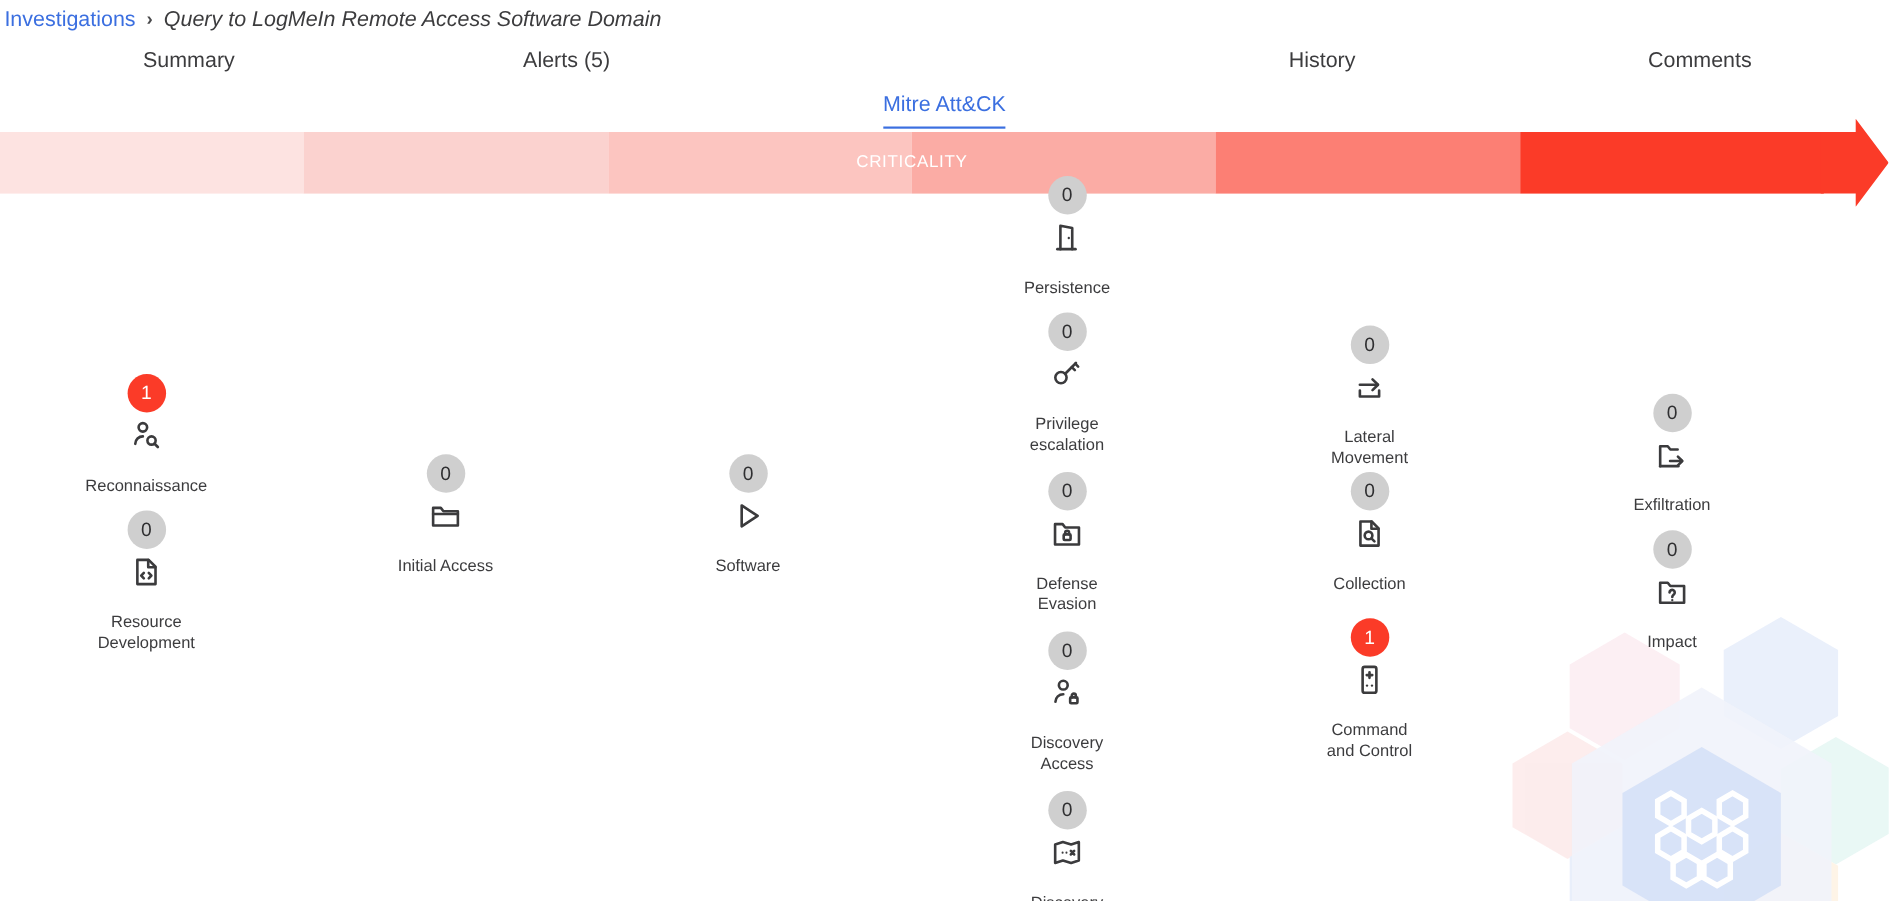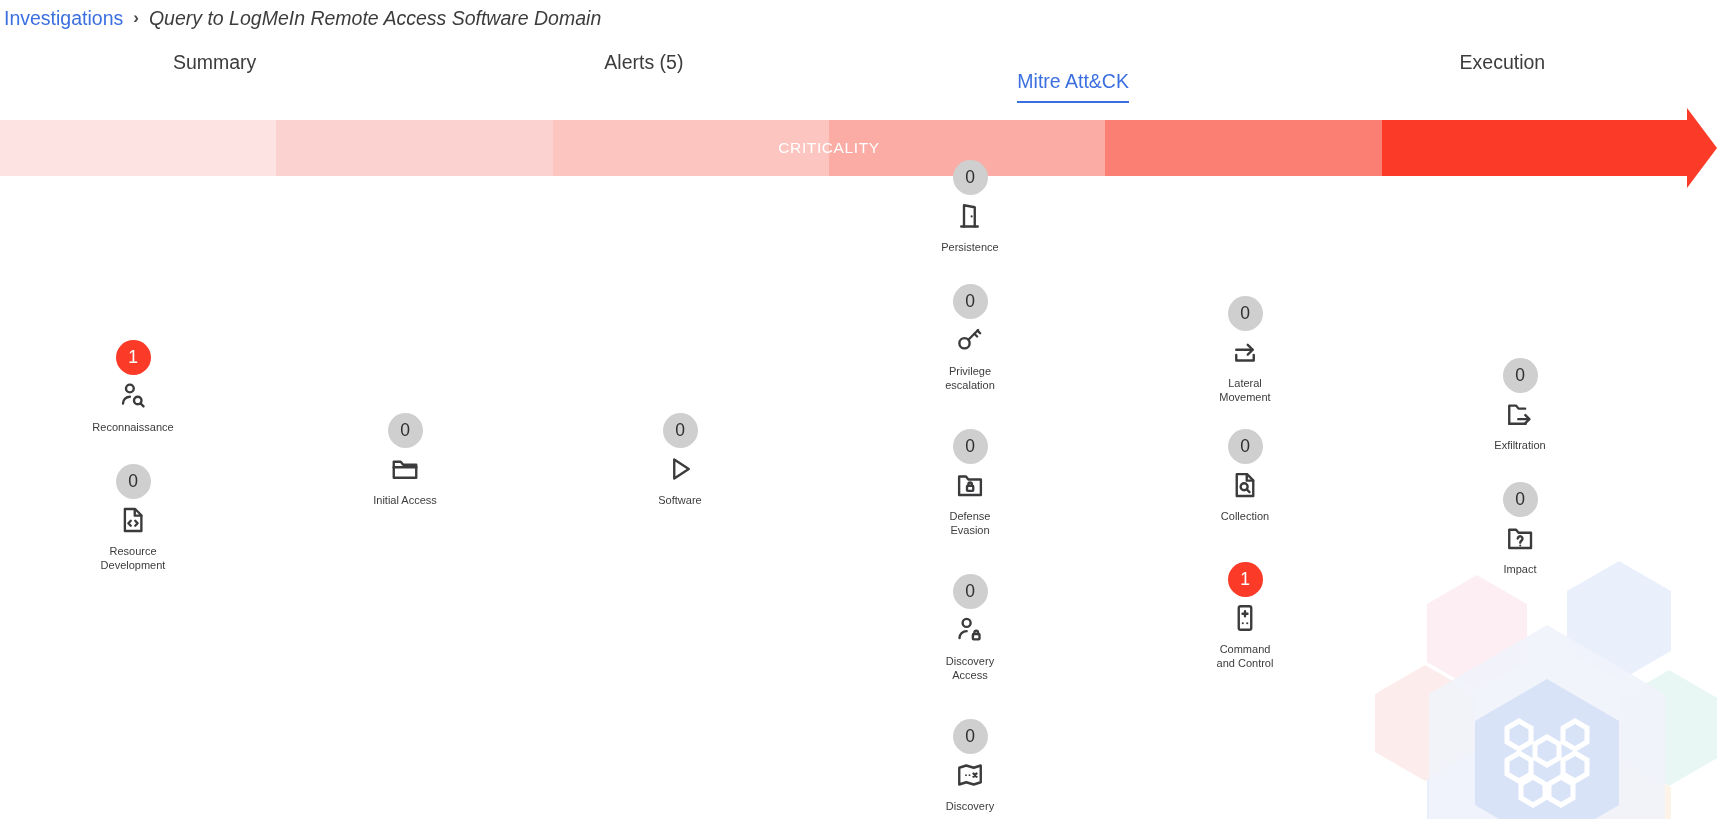--- a/index.html
+++ b/index.html
@@ -21,21 +21,21 @@
     white-space: nowrap;
   }
   .crumb-link { color: #3b6fe0; cursor: pointer; }
   .crumb-sep { color: #4a4a4c; font-size: 17px; font-weight: 700; }
   .crumb-current { color: #3c3c3e; font-style: italic; }
 
   
   .tabbar {
     position: absolute; left: 0; top: 36px;
     width: 1717px; height: 52px;
-    display: flex; align-items: center;
+    display: flex; align-items: flex-start;
   }
   .tab {
     flex: 1 1 0;
     text-align: center;
     font-size: 19.5px;
     color: #3c3c3e;
     padding-top: 8px;
     cursor: pointer;
     position: relative;
   }
@@ -82,41 +82,42 @@
   .badge {
     width: 35px; height: 35px; border-radius: 50%;
     background: #cfcfcf; color: #2f2f31;
     display: flex; align-items: center; justify-content: center;
     font-size: 17.5px; line-height: 1;
   }
   .badge.alert { background: #fb3b28; color: #ffffff; }
   .icon { margin-top: 6px; width: 30px; height: 30px; display: block; }
   .icon svg { display: block; width: 30px; height: 30px; }
   .cell-label {
-    margin-top: 10px; text-align: center;
-    font-size: 11px; line-height: 1.24; color: #3c3c3e;
+    margin-top: 22px; text-align: center;
+    font-size: 15px; line-height: 1.24; color: #3c3c3e;
     white-space: pre-line;
   }
 </style>
 </head>
 <body>
 
 <div id="root">
 
   <div class="breadcrumb">
     <span class="crumb-link">Investigations</span>
     <span class="crumb-sep">›</span>
     <span class="crumb-current">Query to LogMeIn Remote Access Software Domain</span>
   </div>
 
   <div class="tabbar" id="tabbar">
       <div class="tab"><span class="tab-inner">Summary</span></div>
       <div class="tab"><span class="tab-inner">Alerts (5)</span></div>
       <div class="tab active"><span class="tab-inner">Mitre Att&amp;CK</span></div>
-      <div class="tab"><span class="tab-inner">Execution</span></div>
+      <div class="tab"><span class="tab-inner">History</span></div>
+      <div class="tab"><span class="tab-inner">Comments</span></div>
     </div>
 
   <div class="critwrap">
     <div class="critbar" id="critbar">
         <div class="critseg" style="background: rgb(253, 227, 225);"></div>
         <div class="critseg" style="background: rgb(251, 210, 207);"></div>
         <div class="critseg" style="background: rgb(252, 197, 192);"></div>
         <div class="critseg" style="background: rgb(251, 172, 165);"></div>
         <div class="critseg" style="background: rgb(252, 127, 116);"></div>
         <div class="critseg" style="background: rgb(251, 59, 40);"></div>

